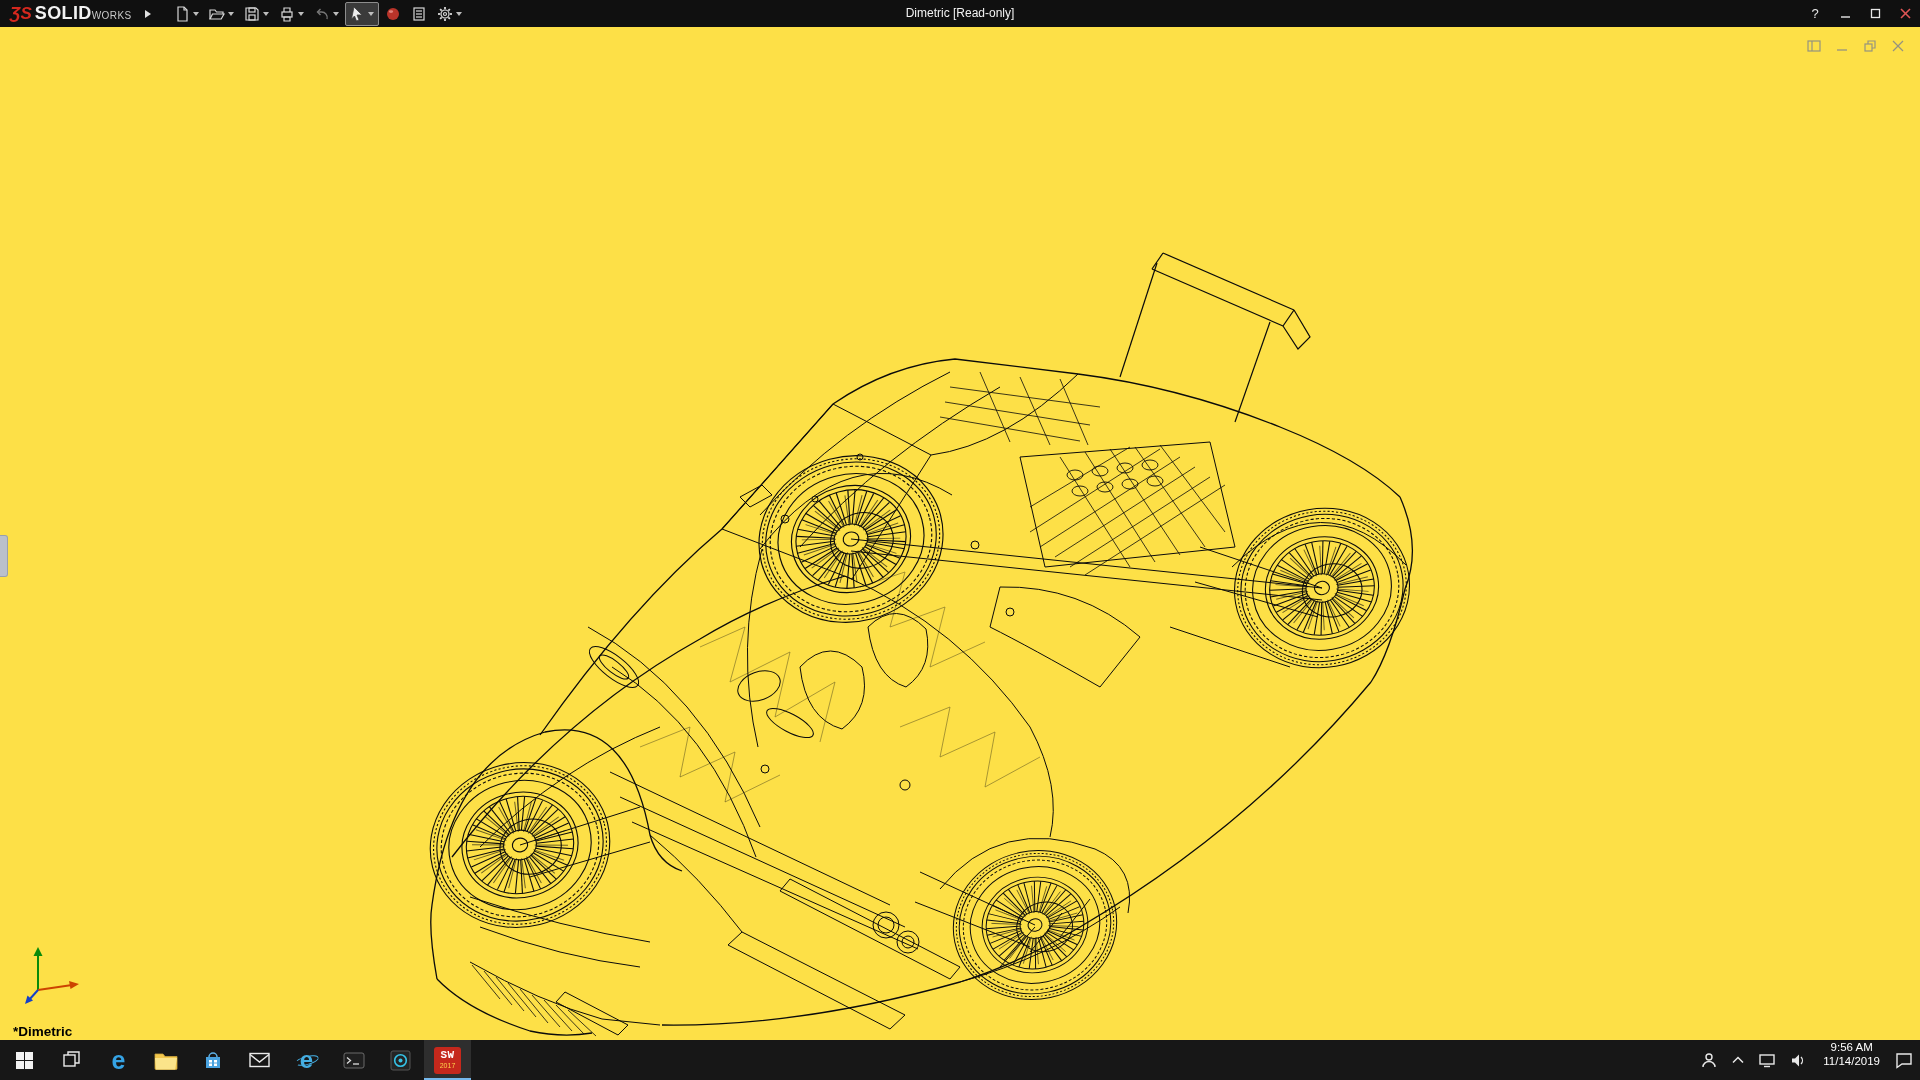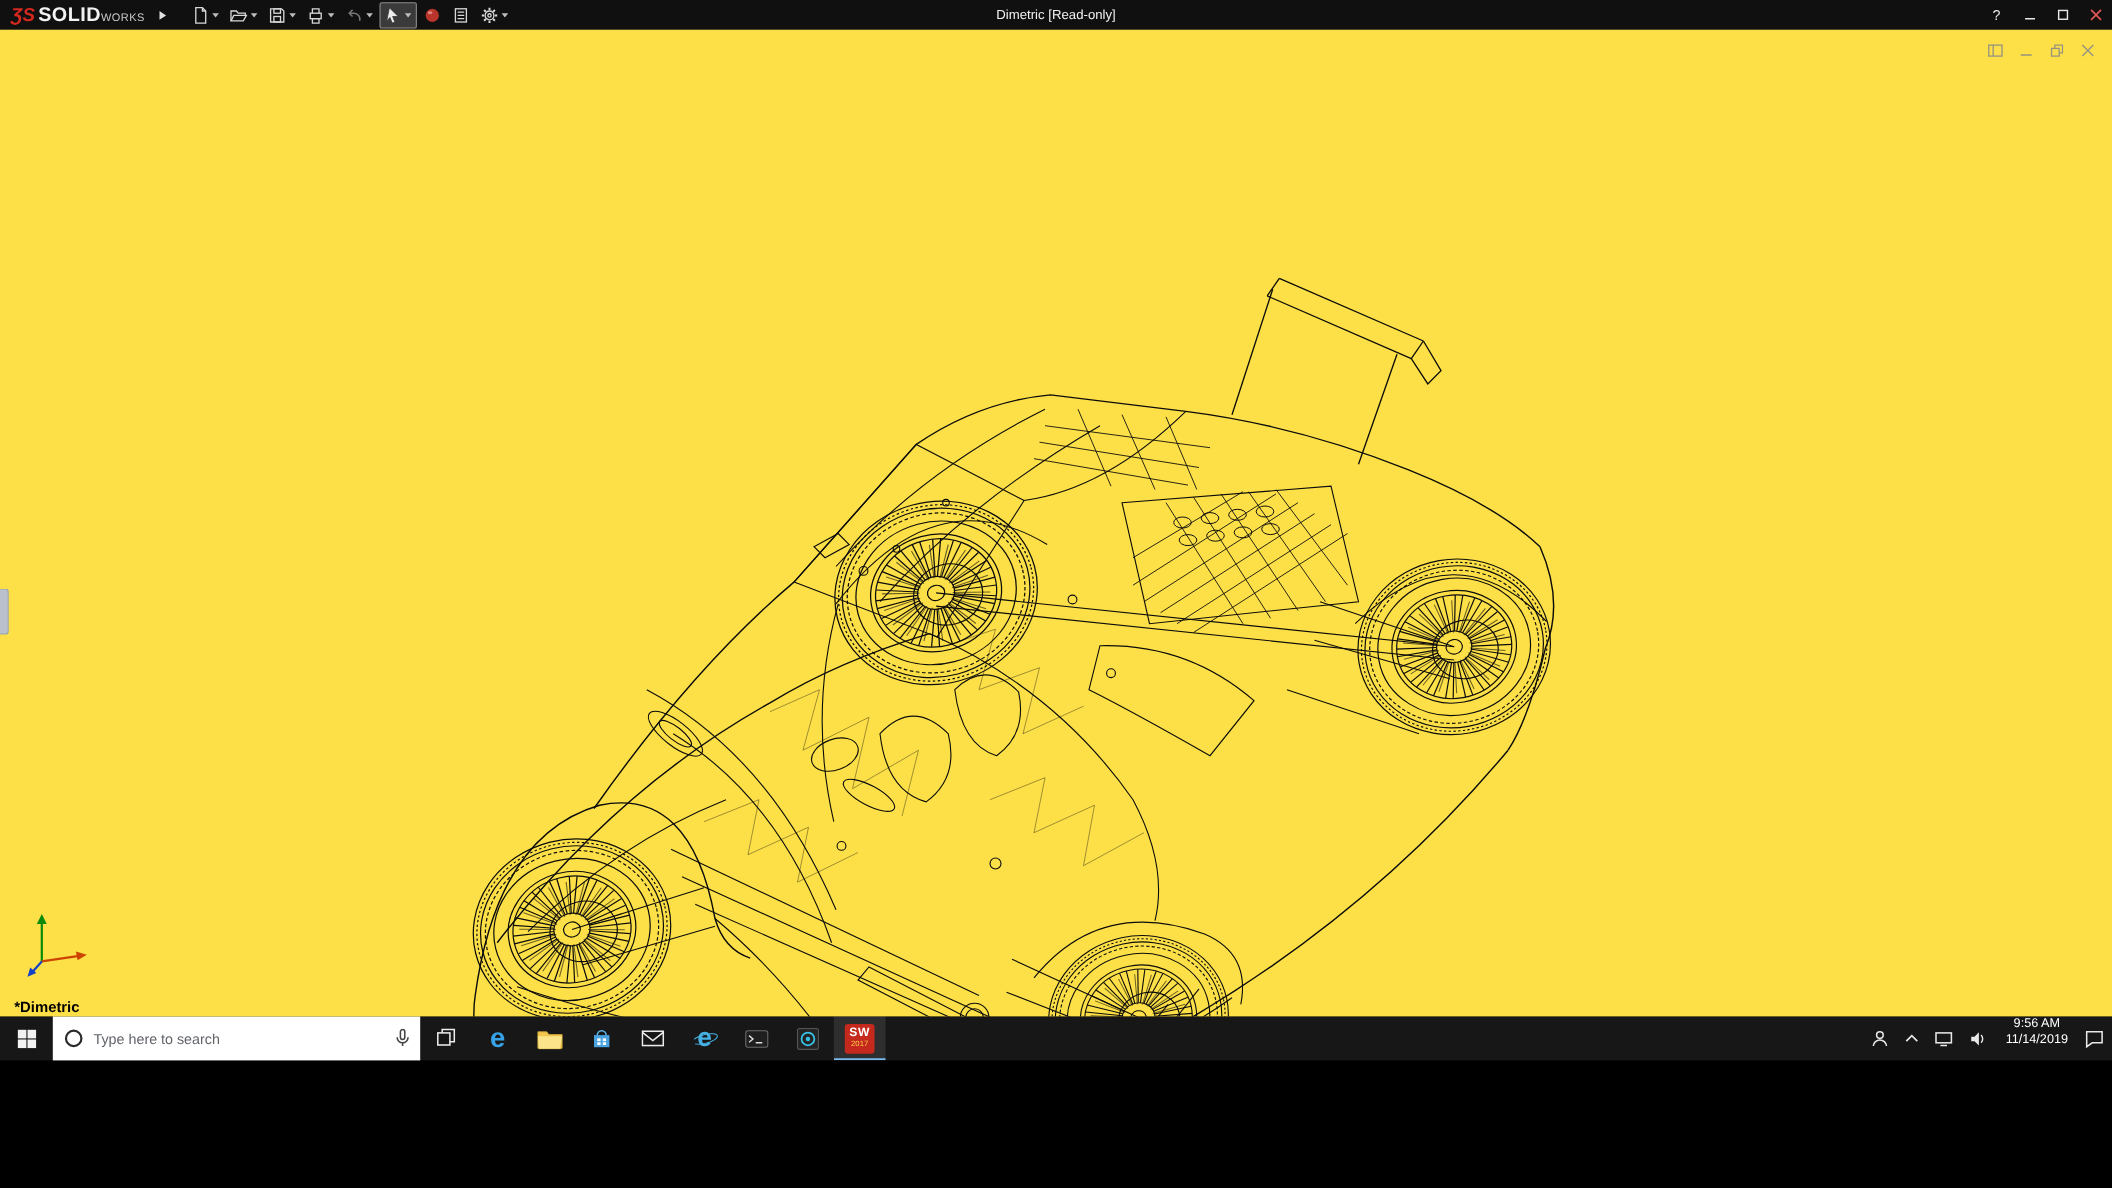--- a/index.html
+++ b/index.html
@@ -1,18 +1,18 @@
 <!DOCTYPE html>
 <html><head>
 <meta charset="utf-8">
 <style>
   * { margin:0; padding:0; box-sizing:border-box; }
   html,body { width:1920px; height:1080px; overflow:hidden; background:#000;
               font-family:"Liberation Sans", sans-serif; }
-  #app { width:1920px; height:964px; display:flex; flex-direction:column; }
+  #app { width:1920px; height:1080px; display:flex; flex-direction:column; }
 
   
   .titlebar { flex:0 0 27px; height:27px; background:#101010; display:flex;
               align-items:center; position:relative; color:#e8e8e8; }
   .brand { display:flex; align-items:baseline; padding:0 8px 0 10px; }
   .brand .mark  { color:#d5281e; font-weight:bold; font-style:italic; font-size:17px; margin-right:3px; }
   .brand .solid { font-weight:bold; font-size:18px; letter-spacing:.4px; color:#f2f2f2; }
   .brand .works { font-weight:normal; font-size:10px; letter-spacing:.4px; color:#c9c9c9; }
   .flyout { width:16px; height:22px; display:flex; align-items:center; justify-content:center; margin-right:14px; }
   .toolbar { display:flex; align-items:center; gap:2px; }
@@ -45,21 +45,21 @@
   .search input::placeholder { color:#5f6368; }
   .task-btn { width:47px; display:flex; align-items:center; justify-content:center; position:relative; }
   .task-btn.active { background:rgba(255,255,255,.10); box-shadow:inset 0 -2px 0 #76b9ed; }
   .edge-e { font-weight:bold; font-size:25px; color:#35a3e5; line-height:25px; }
   .ie-wrap { position:relative; width:26px; height:26px; display:flex; align-items:center; justify-content:center; }
   .ie-e { font-weight:bold; font-size:24px; color:#45aee2; line-height:24px; }
   .ie-ring { position:absolute; left:1px; top:9px; width:24px; height:9px; border:1.5px solid #45aee2;
              border-left-color:transparent; border-radius:50%; transform:rotate(-14deg); }
   .sw-tile { width:27px; height:27px; background:#c5281c; border-radius:3px; display:flex; flex-direction:column;
              align-items:center; justify-content:center; color:#fff; }
-  .sw-name { font-size:11px; font-weight:bold; line-height:11px; letter-spacing:.5px; }
+  .sw-name { font-size:11px; font-weight:bold; line-height:11px; letter-spacing:.5px;font-family:Liberation Mono, monospace; }
   .sw-year { font-size:7px; line-height:9px; color:#ffd24a; }
   .tray { margin-left:auto; display:flex; align-items:flex-start; }
   .tray-btn { height:40px; display:flex; align-items:center; justify-content:center; padding:0 7px; }
   .clock { font-size:11.5px; color:#fff; text-align:center; line-height:14px; padding:0 8px; }
 </style>
 </head>
 <body>
 
 <div id="app">
 
@@ -408,31 +408,20 @@
   <footer class="taskbar">
     <div class="tb-start">
       <svg width="17" height="17" fill="#f2f2f2">
         <rect x="0" y="0" width="8" height="8"></rect>
           <rect x="9" y="0" width="8" height="8"></rect>
         <rect x="0" y="9" width="8" height="8"></rect>
           <rect x="9" y="9" width="8" height="8"></rect>
         </svg>
     </div>
 
-    <div class="search">
-      <svg width="20" height="20">
-        <circle cx="10" cy="10" r="7" fill="none" stroke="#2b2b2b" stroke-width="2"></circle>
-        </svg>
-      <input type="text" placeholder="Type here to search" style="">
-      <svg width="14" height="18" fill="none" stroke="#444" stroke-width="1.4">
-        <rect x="5" y="1" width="4" height="9" rx="2"></rect>
-          <path d="M2,8 a5,5 0 0 0 10,0"></path>
-          <line x1="7" y1="13" x2="7" y2="16"></line>
-        </svg>
-    </div>
 
     <div class="task-btn">
       <svg width="20" height="20" fill="none" stroke="#ececec" stroke-width="1.4">
         <rect x="2" y="5" width="11" height="11"></rect>
           <path d="M6,5 V2 H17 V13 H13"></path>
         </svg>
     </div>
 
     <div class="task-btn">
       <span class="edge-e">e</span>

